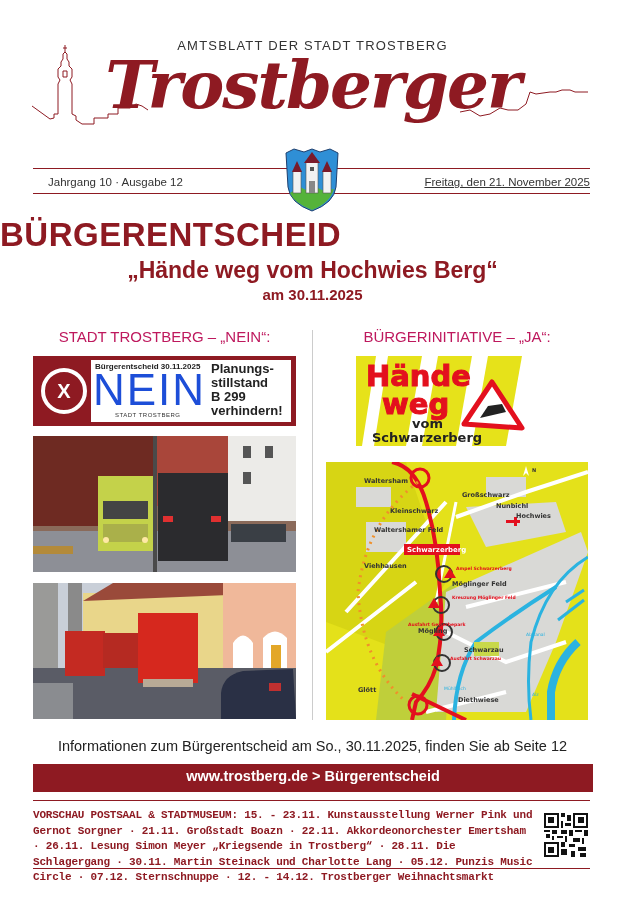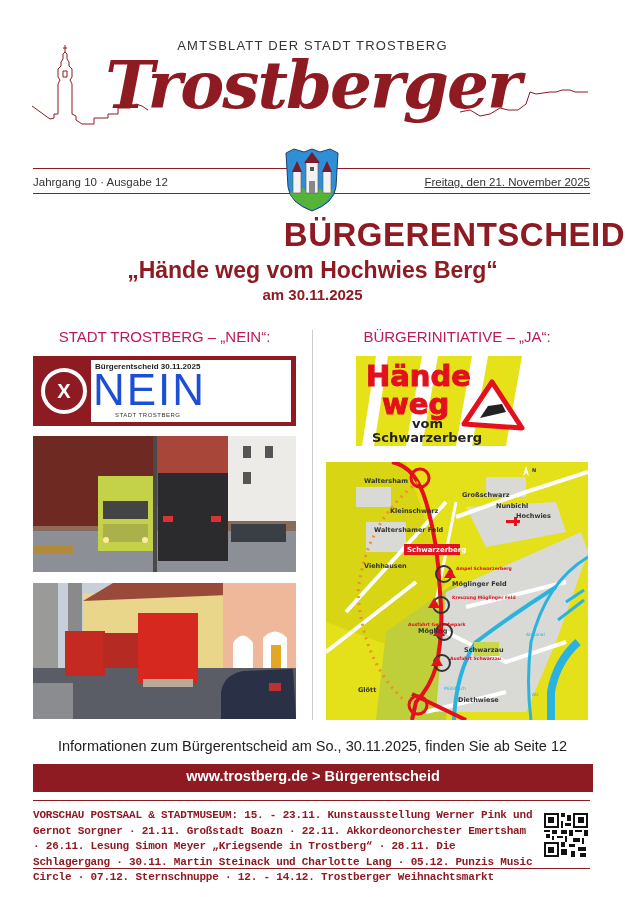--- a/index.html
+++ b/index.html
@@ -4,21 +4,21 @@
 <style>
   html,body{margin:0;padding:0;background:#fff;}
   body{width:625px;height:897px;position:relative;overflow:hidden;font-family:"Liberation Sans",sans-serif;color:#222;}
   .abs{position:absolute;}
   .kicker{left:0;width:625px;top:38px;text-align:center;font-size:13px;letter-spacing:1.2px;color:#333;}
   .masthead{left:0;width:625px;top:52px;text-align:center;font-family:"DejaVu Serif",serif;font-style:italic;font-weight:bold;font-size:66px;color:#8e1a22;letter-spacing:-2px;line-height:1;}
   .skyline{left:30px;top:44px;width:560px;height:90px;}
   .rule{height:1px;background:#8e1a22;left:33px;width:557px;}
   .meta{top:176px;font-size:11.5px;color:#333;font-family:"Liberation Sans",sans-serif;}
   .crest{left:284px;top:147px;width:56px;height:66px;}
-  .h1{left:0;width:625px;top:216px;text-align:right;font-weight:bold;font-size:33px;color:#8e1a22;letter-spacing:0.5px;}
+  .h1{left:0;width:625px;top:216px;text-align:left;font-weight:bold;font-size:33px;color:#8e1a22;letter-spacing:0.5px;}
   .h2{left:0;width:625px;top:257px;text-align:center;font-weight:bold;font-size:23px;color:#8e1a22;}
   .h3{left:0;width:625px;top:286px;text-align:center;font-weight:bold;font-size:15px;color:#8e1a22;}
   .colhead{top:328px;font-size:15px;color:#be185d;text-align:center;}
   .divider{left:312px;top:330px;width:1px;height:390px;background:#ccc;}
   .nein-banner{left:33px;top:356px;width:263px;height:70px;background:#8e1a22;}
   .nein-x{left:8px;top:12px;width:38px;height:38px;border:4px solid #fff;border-radius:50%;background:#8e1a22;color:#fff;font-weight:bold;font-size:20px;text-align:center;line-height:38px;}
   .nein-white{left:58px;top:4px;width:200px;height:62px;background:#fff;}
   .nein-small{left:4px;top:2px;font-size:8px;font-weight:bold;color:#222;}
   .nein-big{left:2px;top:8px;font-size:44px;font-weight:normal;color:#1d4ed8;letter-spacing:2px;line-height:1;}
   .nein-city{left:24px;top:52px;font-size:6px;color:#333;letter-spacing:0.5px;}
@@ -38,21 +38,21 @@
   <path d="M2,62 L20,75 L24,74 L24,70 L28,70 L28,40 L30,36 L28,33 L28,25 L31,22 L31,18 L33,15 L33,10 L35,8 L37,10 L37,15 L39,18 L39,22 L42,25 L42,33 L40,36 L42,40 L42,70 L46,72 L46,76 L52,80 L64,80 L64,74 L78,74 L78,70 L88,70 L88,64 L100,64 L106,60 L112,62 L118,66"></path>
   <path d="M33,4 L37,4 M35,1 L35,8"></path>
   <path d="M33,27 L37,27 L37,33 L33,33 Z"></path>
   <path d="M430,68 L440,66 L450,72 L460,70 L470,64 L478,66 L488,66 L496,60 L500,48 L506,50 L520,48 L526,48 L532,46 L540,46 L545,48 L558,48"></path>
 </svg>
 
 <div class="abs kicker">AMTSBLATT DER STADT TROSTBERG</div>
 <div class="abs masthead">Trostberger</div>
 
 <div class="abs rule" style="top:168px;"></div>
-<div class="abs meta" style="left:33px;">Jahrgang 10 · Ausgabe 12</div>
+<div class="abs meta" style="left:48px;">Jahrgang 10 · Ausgabe 12</div>
 <div class="abs meta" style="right:35px;text-decoration:underline;">Freitag, den 21. November 2025</div>
 <div class="abs rule" style="top:193px;"></div>
 
 <svg class="abs crest" viewBox="0 0 56 66">
   <path d="M2,6 L10,2 L20,5 L28,2 L36,5 L46,2 L54,6 L52,40 Q50,56 28,64 Q6,56 4,40 Z" fill="#2f8fd6" stroke="#1e3f6e" stroke-width="1"></path>
   <path d="M6,46 L16,40 L24,44 L32,40 L40,44 L50,42 Q46,56 28,63 Q10,56 6,46 Z" fill="#55b33a"></path>
   <rect x="22" y="14" width="12" height="32" fill="#f2f2f2" stroke="#555" stroke-width="0.6"></rect>
   <path d="M20,16 L28,5 L36,16 Z" fill="#7a1a2a"></path>
   <rect x="9" y="24" width="8" height="22" fill="#f2f2f2" stroke="#555" stroke-width="0.6"></rect>
   <path d="M8,25 L13,14 L18,25 Z" fill="#7a1a2a"></path>
@@ -69,20 +69,26 @@
 <div class="abs colhead" style="left:33px;width:263px;">STADT TROSTBERG – „NEIN“:</div>
 <div class="abs colhead" style="left:326px;width:262px;">BÜRGERINITIATIVE – „JA“:</div>
 <div class="abs divider"></div>
 
 <div class="abs nein-banner">
   <div class="abs nein-x">X</div>
   <div class="abs nein-white">
     <div class="abs nein-small">Bürgerentscheid 30.11.2025</div>
     <div class="abs nein-big">NEIN</div>
     <div class="abs nein-city">STADT TROSTBERG</div>
+    <div class="abs nein-right">
+      <div>Planungs-</div>
+      <div>stillstand</div>
+      <div>B 299</div>
+      <div>verhindern!</div>
+    </div>
   </div>
 </div>
 
 <div class="abs photo" style="left:33px;top:436px;width:263px;height:136px;">
   <svg width="263" height="136" viewBox="0 0 263 136">
     <rect width="263" height="136" fill="#8a6a5a"></rect>
     <rect x="0" y="0" width="120" height="90" fill="#6e2a22"></rect>
     <rect x="120" y="0" width="80" height="70" fill="#a9463a"></rect>
     <rect x="195" y="0" width="68" height="85" fill="#ecebe8"></rect>
     <rect x="210" y="10" width="8" height="12" fill="#555"></rect>

